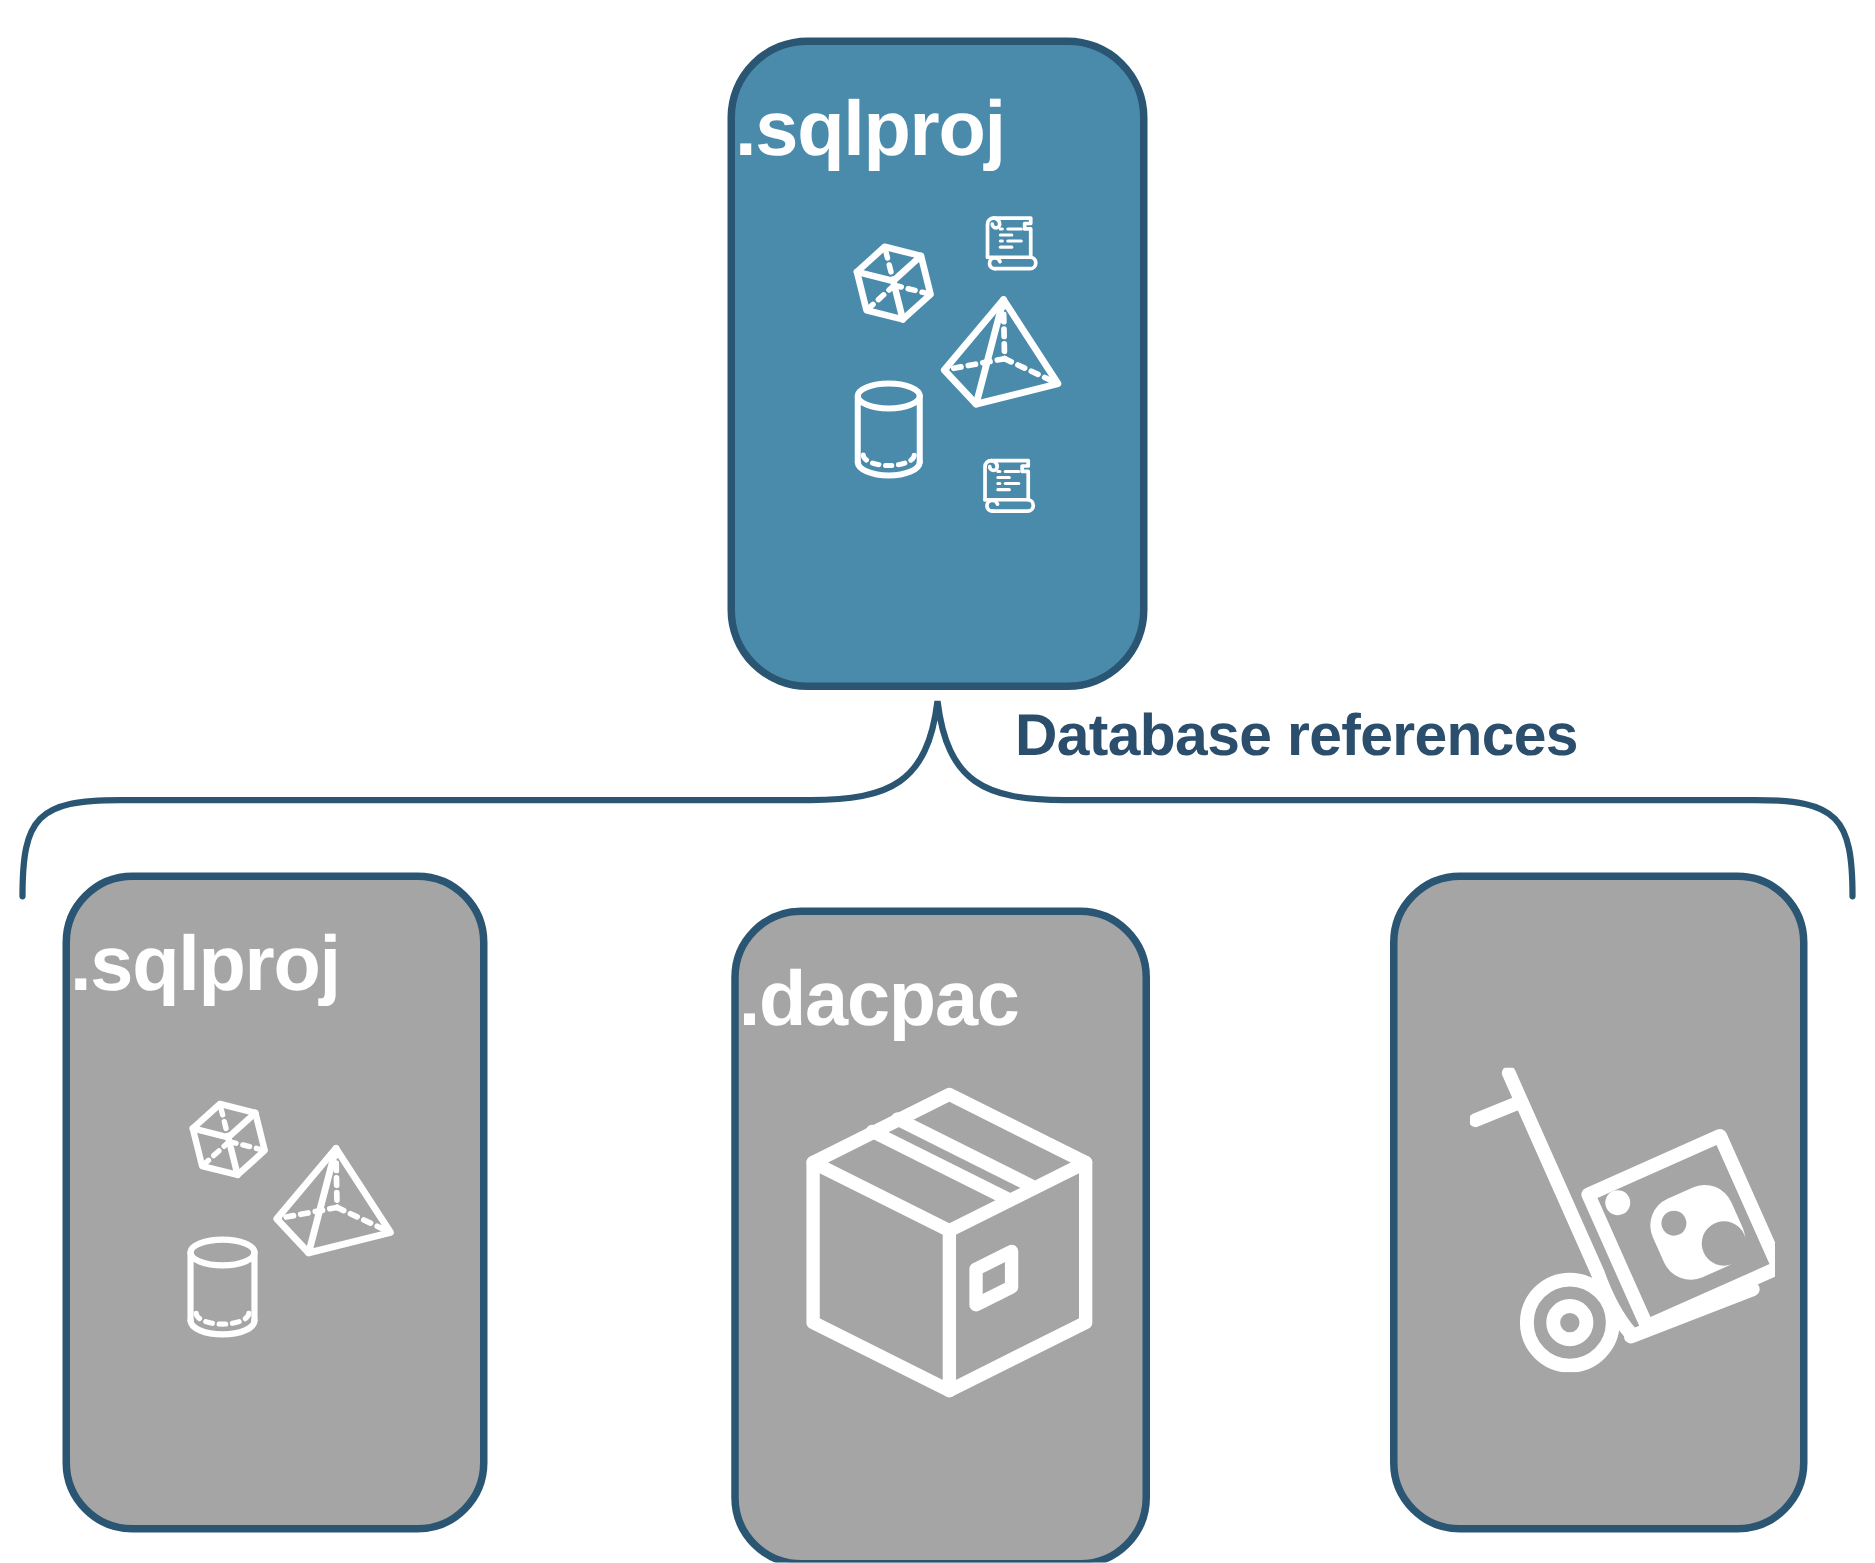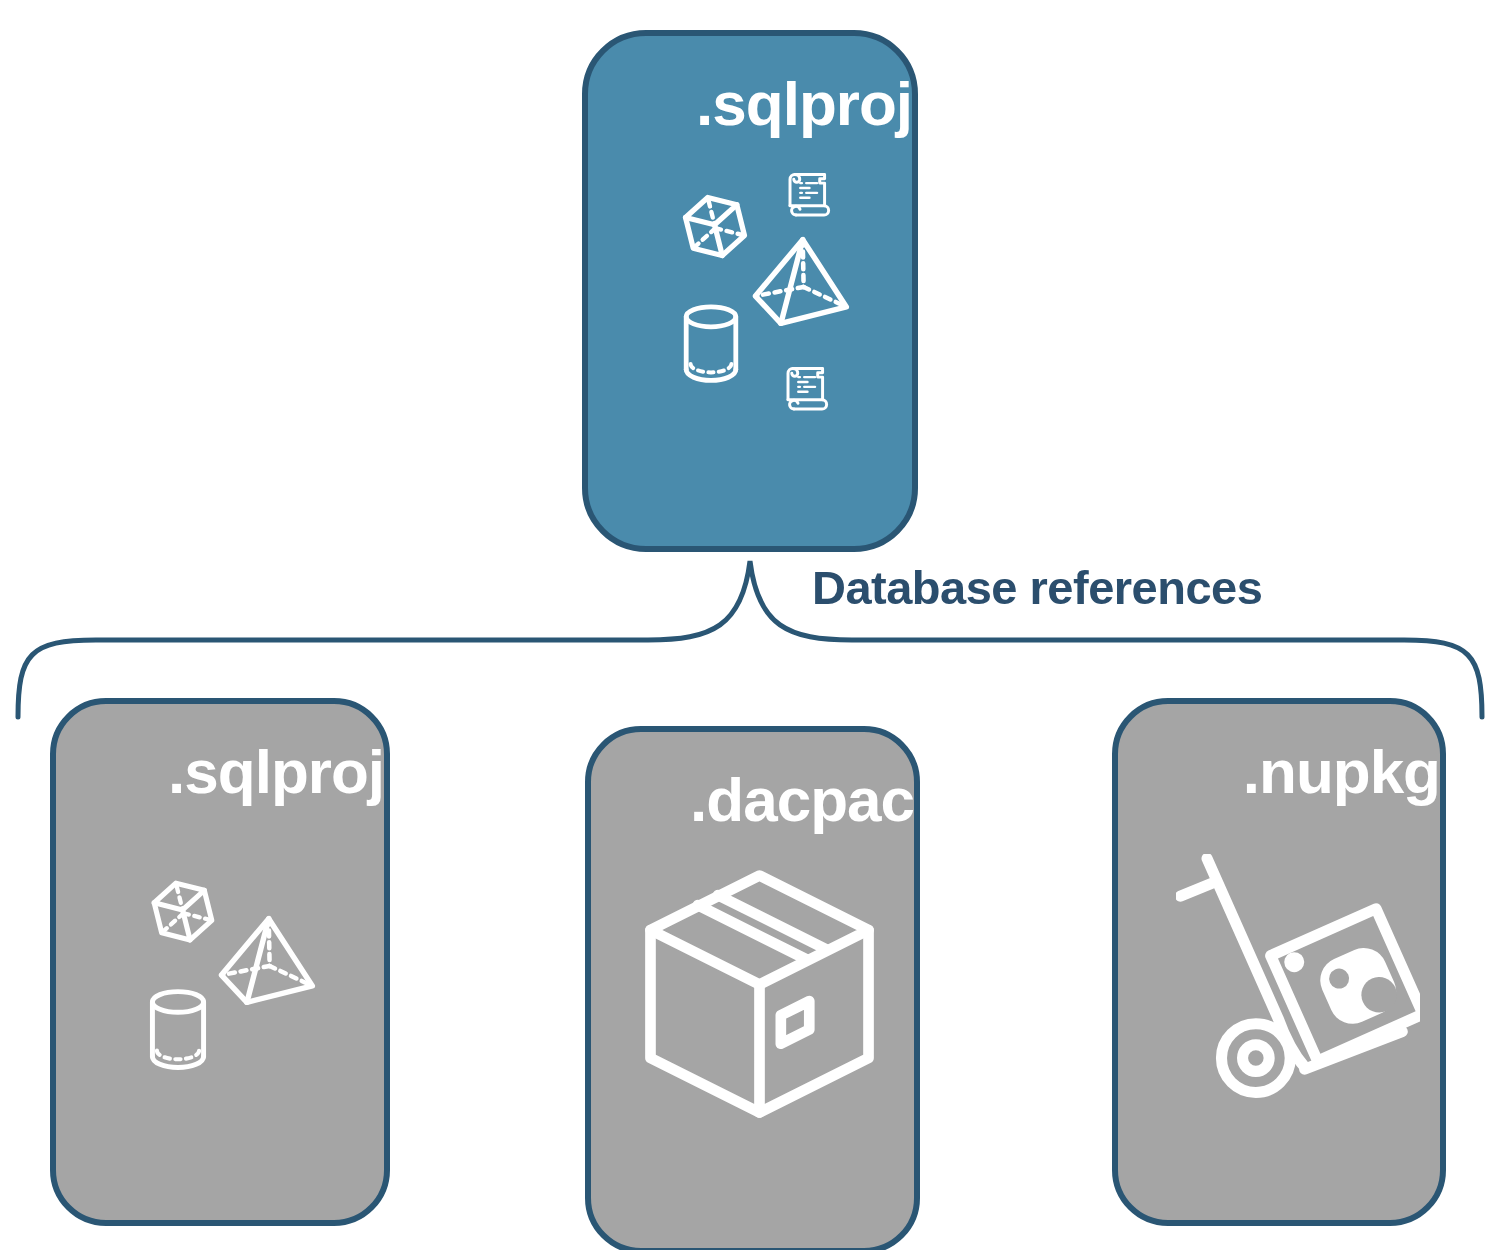--- a/index.html
+++ b/index.html
@@ -11,21 +11,21 @@
   .card { position:absolute; border:6px solid #2A5674; }
   .card-top {
     left:582px; top:30px; width:336px; height:522px;
     background:#4A8BAC; border-radius:64px;
   }
   .card-ref { top:698px; height:528px; background:#A5A5A5; border-radius:56px; }
   .card-sqlproj-ref { left:50px;  width:340px; }
   .card-dacpac     { left:585px; width:335px;margin-top:28px; }
   .card-nupkg      { left:1112px; width:334px; }
   .card-title {
-    display:block; text-align:right; margin-top:34px;
+    display:block; text-align:left; margin-top:34px;
     font-size:62px; font-weight:bold; color:#ffffff; letter-spacing:-1px;
     line-height:1.1; white-space:nowrap;
   }
   .icon { position:absolute; display:block; }
   
   .i-scroll-1  { left:195px; top:131px; width:54px;  height:56px; }
   .i-cube-t    { left:83px;  top:150px; width:88px;  height:88px; }
   .i-pyramid-t { left:162px; top:200px; width:100px; height:91px; }
   .i-cyl-t     { left:91px;  top:268px; width:64px;  height:80px; }
   .i-scroll-2  { left:193px; top:324px; width:54px;  height:58px; }
@@ -165,17 +165,16 @@
 </div>
 
 <div class="card card-ref card-dacpac">
   <span class="card-title">.dacpac</span>
   <svg class="icon i-package" viewBox="0 0 100 108">
       <use href="#sym-package"></use>
     </svg>
 </div>
 
 <div class="card card-ref card-nupkg">
-  <span class="card-title">.nupkg</span>
   <svg class="icon i-handtruck" viewBox="0 0 110 110">
       <use href="#sym-handtruck"></use>
     </svg>
 </div>
 
 </body></html>

